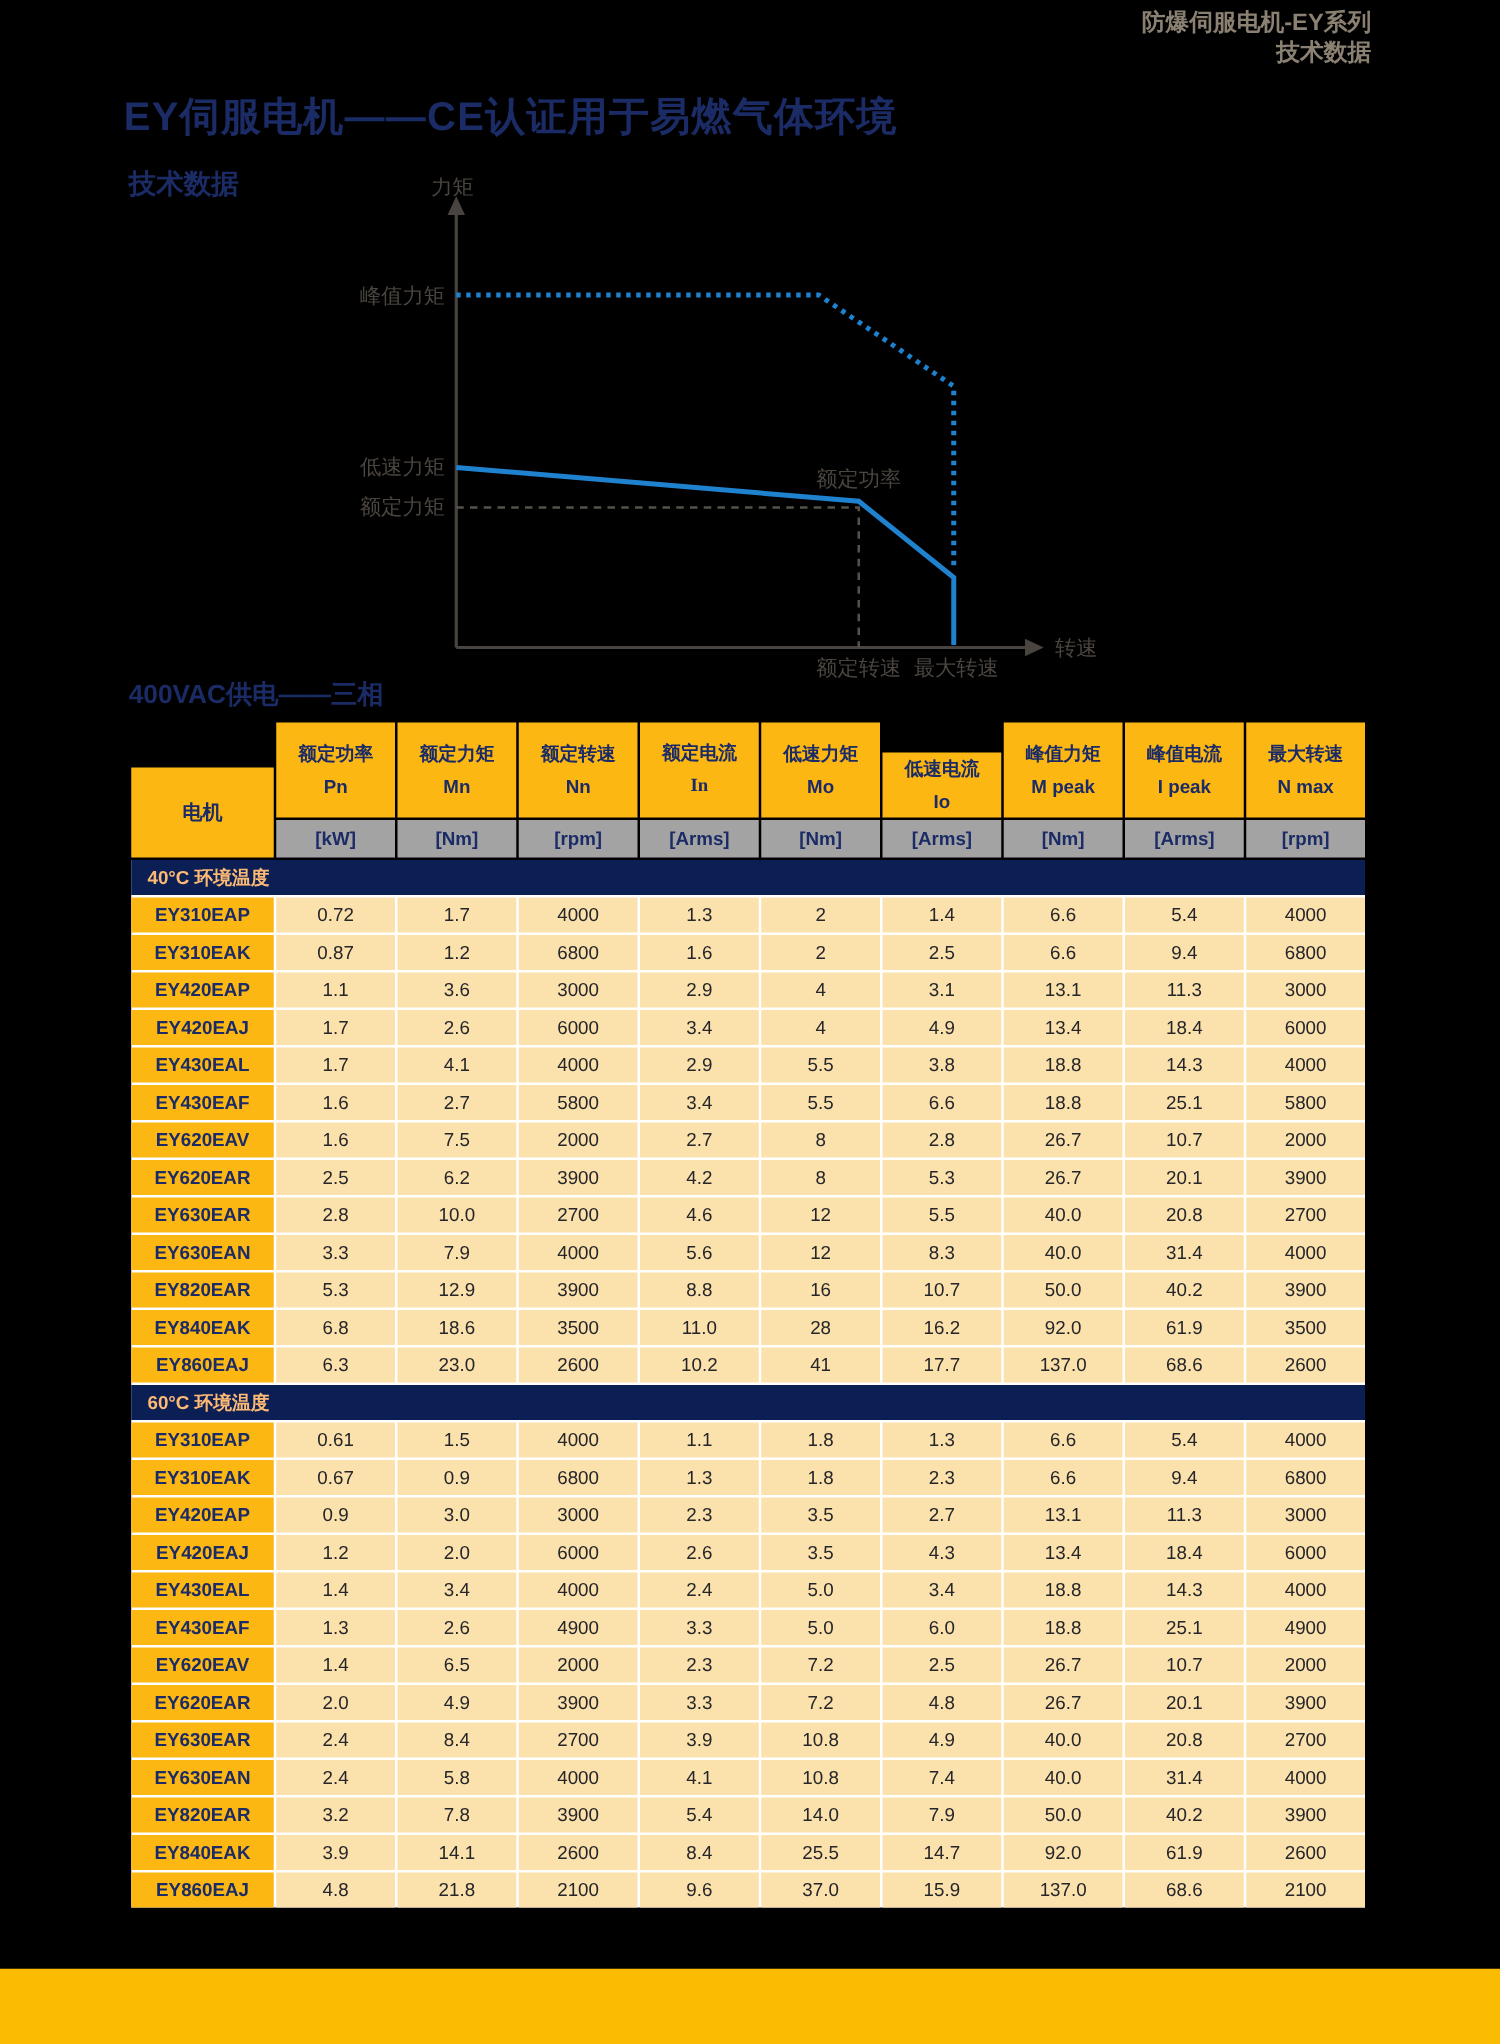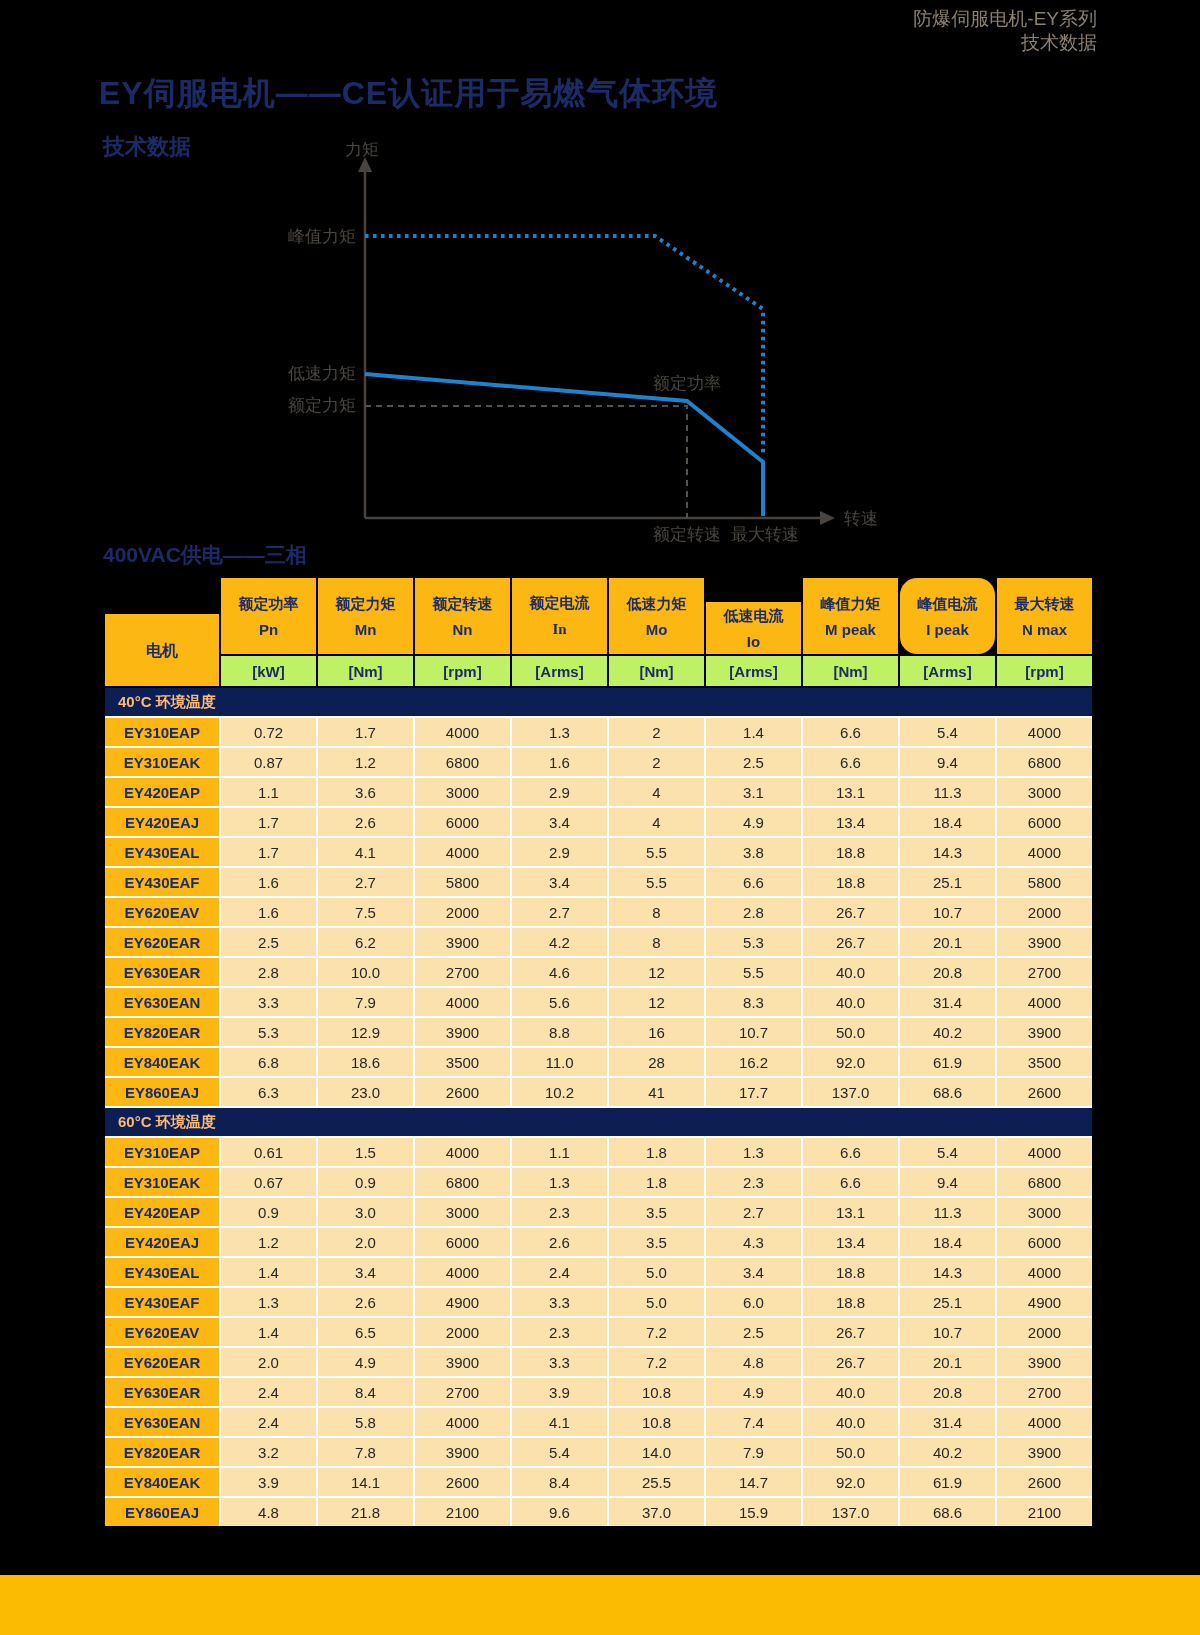--- a/index.html
+++ b/index.html
@@ -3,21 +3,21 @@
 <meta charset="utf-8">
 <style>
   html,body{margin:0;padding:0;}
   body{
     width:1200px;height:1635px;position:relative;overflow:hidden;
     background:#000000;
     font-family:"Liberation Sans","DejaVu Sans",sans-serif;
   }
   .doc-header{
     position:absolute;top:7px;right:103px;text-align:right;
-    color:#8B8173;font-size:19px;font-weight:normal;line-height:24px;
+    color:#8B8173;font-size:19px;font-weight:bold;line-height:24px;
   }
   .page-title{
     position:absolute;left:99px;top:72px;
     color:#1B2B66;font-size:32px;font-weight:bold;letter-spacing:1px;white-space:nowrap;
   }
   .page-subtitle{
     position:absolute;left:103px;top:132px;
     color:#1B2B66;font-size:22px;font-weight:bold;
   }
   .chart-wrap{position:absolute;left:278px;top:142px;width:640px;height:412px;}
@@ -35,21 +35,21 @@
     grid-auto-rows:28px;gap:2px;background:#FFFFFF;margin-top:2px;
   }
   .hcell{
     background:#FDB713;color:#1B2B66;display:flex;flex-direction:column;
     align-items:center;justify-content:center;font-weight:bold;font-size:15px;
     text-align:center;line-height:19px;
   }
   .hcell .sym{margin-top:7px;}
   .motor-hcell{font-size:16px;}
   .ucell{
-    background:#bef264;color:#1B2B66;display:flex;align-items:center;
+    background:#a3a3a3;color:#1B2B66;display:flex;align-items:center;
     justify-content:center;font-weight:bold;font-size:15px;
   }
   .band{
     grid-column:1 / -1;background:#0C1F55;color:#fdba74;
     display:flex;align-items:center;padding-left:13px;
     font-weight:bold;font-size:15px;
   }
   .mcell{
     background:#FDB713;color:#1B2B66;display:flex;align-items:center;
     justify-content:center;font-weight:bold;font-size:15px;text-align:right;
@@ -125,21 +125,21 @@
         <div class="sym">Mo</div>
       </div>
       <div class="hcell" style="grid-area: 1 / 7; margin-top: 24px;">
         <div>低速电流</div>
         <div class="sym">Io</div>
       </div>
       <div class="hcell" style="grid-area: 1 / 8;">
         <div>峰值力矩</div>
         <div class="sym">M peak</div>
       </div>
-      <div class="hcell" style="grid-area: 1 / 9; border-radius: 17px;">
+      <div class="hcell" style="grid-area: 1 / 9;">
         <div>峰值电流</div>
         <div class="sym">I peak</div>
       </div>
       <div class="hcell" style="grid-area: 1 / 10;">
         <div>最大转速</div>
         <div class="sym">N max</div>
       </div>
       <div class="ucell" style="grid-area: 2 / 2;">[kW]</div>
       <div class="ucell" style="grid-area: 2 / 3;">[Nm]</div>
       <div class="ucell" style="grid-area: 2 / 4;">[rpm]</div>

